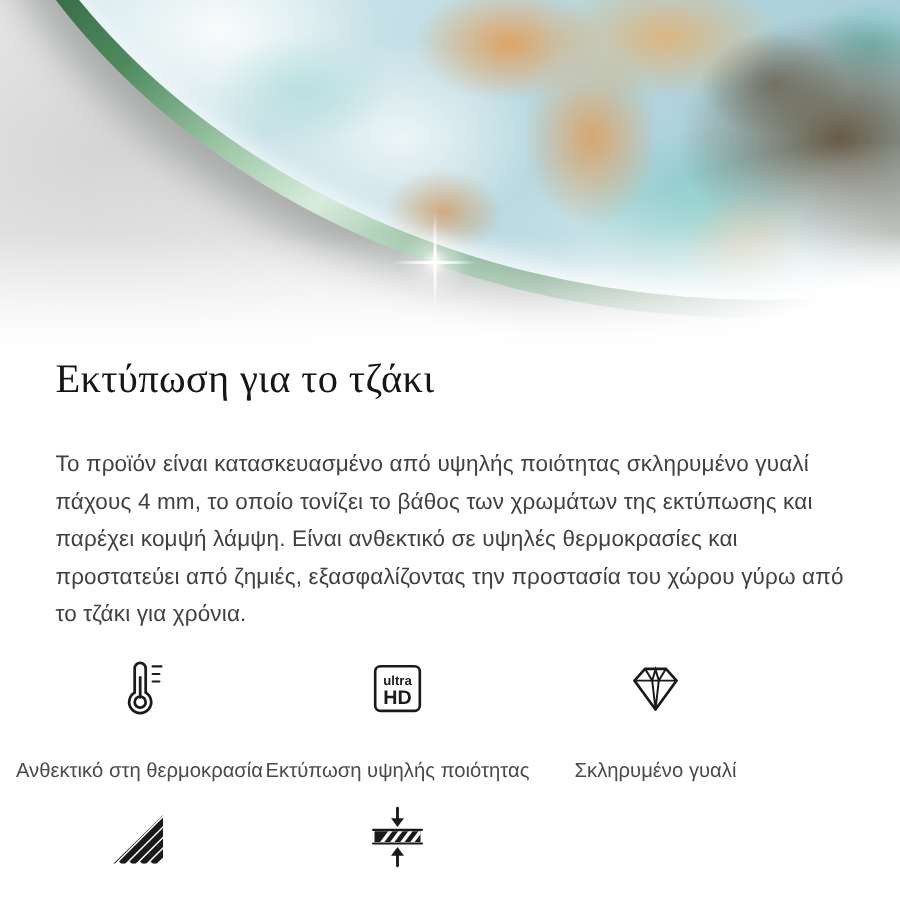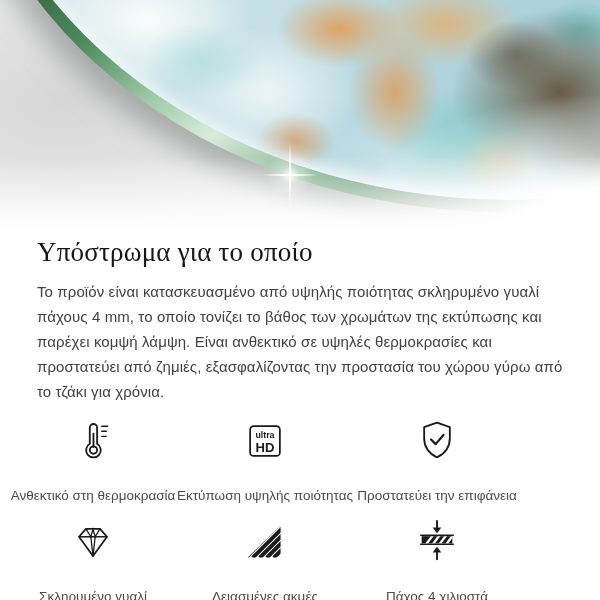--- a/index.html
+++ b/index.html
@@ -51,21 +51,21 @@
     background:radial-gradient(circle, rgba(255,255,255,.95) 0%, rgba(255,255,255,.35) 22%, rgba(255,255,255,0) 55%); }
   .sparkle::before, .sparkle::after { content:""; position:absolute; background:linear-gradient(to right, rgba(255,255,255,0), #fff 42%, #fff 58%, rgba(255,255,255,0)); }
   .sparkle::before { left:2px; right:2px; top:29px; height:2px; }
   .sparkle::after  { top:-4px; bottom:-4px; left:29px; width:2px;
     background:linear-gradient(to bottom, rgba(255,255,255,0), #fff 42%, #fff 58%, rgba(255,255,255,0)); }
 
   
   .content { padding:0 30px 0 37px; }
   h1 { margin-top:4px; font-family:"Liberation Serif", serif; font-weight:400;
        font-size:27px; line-height:36px; color:#161616; letter-spacing:.2px; }
-  .desc { margin-top:9px; width:536px; font-size:15px; line-height:25px;
+  .desc { margin-top:27px; width:536px; font-size:15px; line-height:25px;
           color:#414141; letter-spacing:.1px; }
 
   
   .features { margin:10px 0 0 -30px; width:516px;
               display:grid; grid-template-columns:repeat(3,172px); row-gap:12px; }
   .feature { display:flex; flex-direction:column; align-items:center; }
   .icon-box { height:48px; display:flex; align-items:flex-end; justify-content:center; }
   .icon-box svg { display:block; }
   .feature-label { margin-top:26px; font-size:13.5px; color:#4a4a4a; white-space:nowrap; }
   svg .ln { fill:none; stroke:#1a1a1a; stroke-width:2; stroke-linecap:round; stroke-linejoin:round; }
@@ -79,21 +79,21 @@
 
   <div class="hero">
     <div class="glass-edge"></div>
     <div class="glass-top"></div>
     <div class="hero-fade"></div>
     <div class="sparkle"></div>
   </div>
 
   <div class="content">
     <h1>
-      <span>Υπόστρωμα για το οποίο</span><br>
+      <span>Εκτύπωση για το τζάκι</span><br>
     </h1>
 
     <p class="desc">Το προϊόν είναι κατασκευασμένο από υψηλής ποιότητας σκληρυμένο γυαλί πάχους 4 mm, το οποίο τονίζει το βάθος των χρωμάτων της εκτύπωσης και παρέχει κομψή λάμψη. Είναι ανθεκτικό σε υψηλές θερμοκρασίες και προστατεύει από ζημιές, εξασφαλίζοντας την προστασία του χώρου γύρω από το τζάκι για χρόνια.</p>
 
     <div class="features">
 
       <div class="feature">
         <div class="icon-box">
           <svg width="44" height="44" viewBox="0 0 48 48">
             <path class="ln" d="M20.5 10.5a4 4 0 0 1 8 0v17.6a8 8 0 1 1-8 0z"></path>
@@ -111,29 +111,20 @@
         <div class="icon-box">
           <svg width="42" height="42" viewBox="0 0 48 48">
             <rect class="ln" x="7" y="7" width="34" height="34" rx="4"></rect>
             <text x="24" y="21" text-anchor="middle" font-size="10" font-weight="700">ultra</text>
             <text x="24" y="36" text-anchor="middle" font-size="15" font-weight="800">HD</text>
           </svg>
         </div>
         <div class="feature-label">Εκτύπωση υψηλής ποιότητας</div>
       </div>
 
-      <div class="feature">
-        <div class="icon-box">
-          <svg width="44" height="44" viewBox="0 0 48 48">
-            <path class="ln" d="M24 5 L38 10 V22 C38 32 32 39 24 43 C16 39 10 32 10 22 V10 Z"></path>
-            <path class="ln" style="stroke-width:2.4" d="M17.5 23.5 L22.5 28.5 L31 18.5"></path>
-          </svg>
-        </div>
-        <div class="feature-label">Προστατεύει την επιφάνεια</div>
-      </div>
 
       <div class="feature">
         <div class="icon-box">
           <svg width="42" height="42" viewBox="0 0 48 48">
             <path class="ln" d="M8 18 L16 9 H32 L40 18 L24 40 Z"></path>
             <line class="thin" x1="8" y1="18" x2="40" y2="18"></line>
             <path class="thin" d="M16 9 L21.5 18 L24 9.5 L26.5 18 L32 9"></path>
             <path class="thin" d="M21.5 18 L24 40 M26.5 18 L24 40"></path>
           </svg>
         </div>

